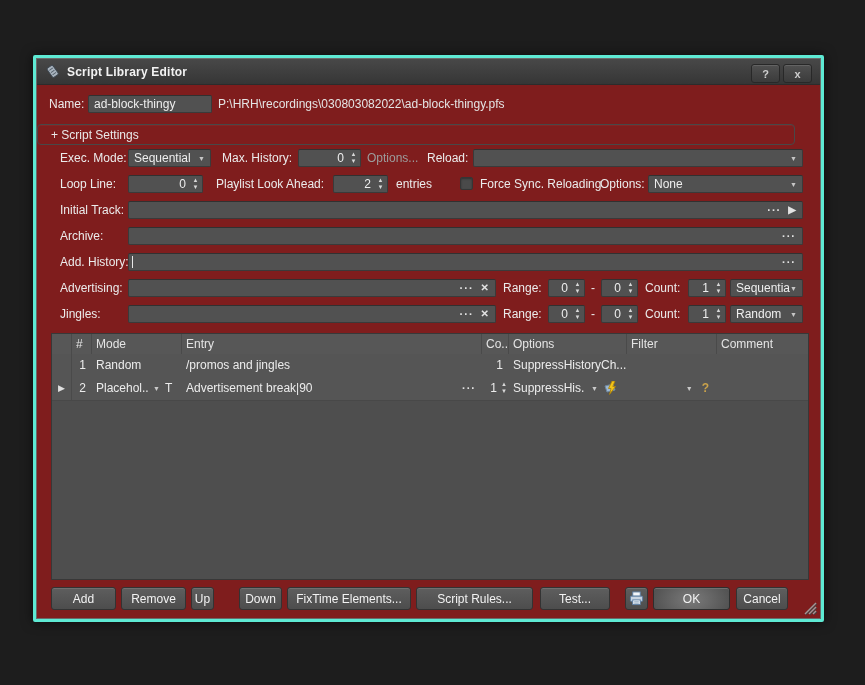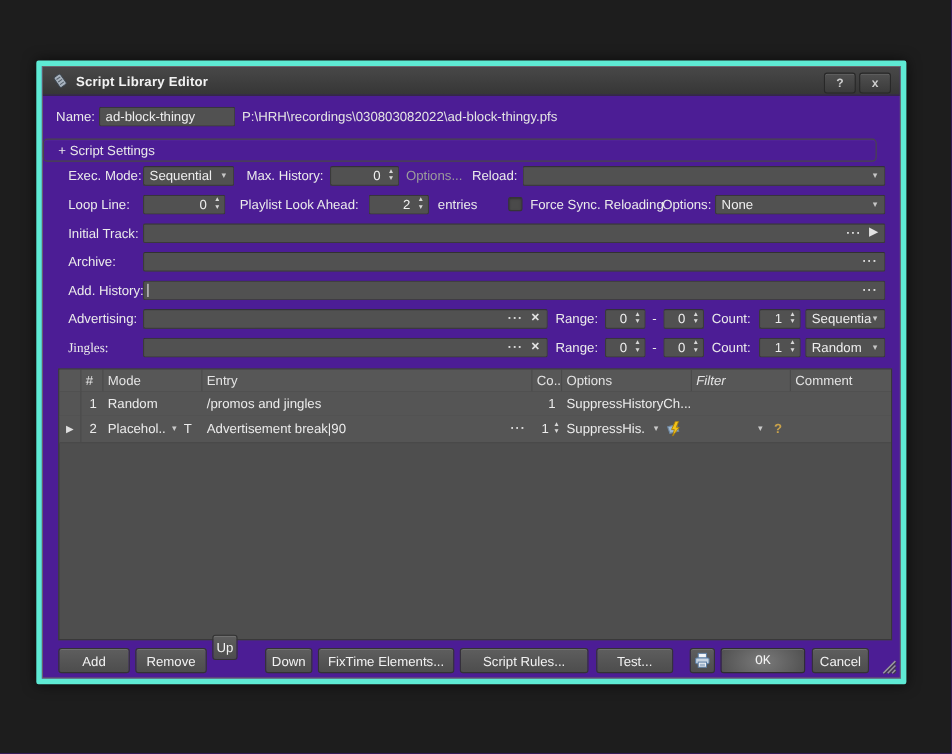--- a/index.html
+++ b/index.html
@@ -5,21 +5,21 @@
   html,body{margin:0;padding:0;}
   body{
     width:865px;height:685px;position:relative;overflow:hidden;
     background:#1d1d1d;
     font-family:"Liberation Sans", sans-serif;
     font-size:12px;color:#e9e9e9;
     -webkit-font-smoothing:antialiased;
   }
   .dlg{
     position:absolute;left:33px;top:55px;width:791px;height:567px;
-    background:#4c1d95;border:5px solid #5eead4;border-radius:2px;
+    background:#7f1d1d;border:3px solid #5eead4;border-radius:2px;
     box-shadow:inset 0 0 0 1px #6a6a6a, 0 0 12px rgba(0,0,0,.6);
     box-sizing:border-box;
   }
   
   .tb{
     position:absolute;left:1px;right:1px;top:1px;height:26px;
     background:linear-gradient(#484848,#363636);
     border-bottom:1px solid #2c2c2c;
     display:flex;align-items:center;padding:0 8px;gap:7px;box-sizing:border-box;
   }
@@ -87,21 +87,20 @@
     background:linear-gradient(#5e5e5e,#4d4d4d);
     border:1px solid #333333;border-radius:3px;
     box-shadow:inset 0 1px 0 #707070;
     color:#f2f2f2;font-size:12px;
     display:flex;align-items:center;justify-content:center;cursor:default;
     white-space:nowrap;
   }
   .btn.default{
     background:radial-gradient(ellipse 70% 160% at 50% 55%, #7a7a7a, #4d4d4d 85%);
     border-color:#2e2e2e;
-    font-family:Liberation Mono, monospace;
   }
   .icon-btn{padding:0;}
   .grip{position:absolute;right:4px;bottom:4px;width:16px;height:14px;}
 </style>
 </head>
 <body>
 
 <div class="dlg">
 
   <div class="tb">
@@ -225,21 +224,21 @@
     <span class="updn">
       <span>▲</span>
       <span>▼</span>
     </span>
   </div>
   <div class="fld combo" style="left:694px;top:221px;width:73px;">
     <span>Sequentia</span>
     <span class="arr">▼</span>
   </div>
 
-  <span class="lbl" style="left:24px;top:247px;font-family:Liberation Serif, serif;">Jingles:</span>
+  <span class="lbl" style="left:24px;top:247px;">Jingles:</span>
   <div class="fld" style="left:92px;top:247px;width:368px;">
     <span class="inner-r" style="right:6px;">
       <span class="glyph ell">···</span>
       <span class="glyph" style="font-size:10px;">✕</span>
     </span>
   </div>
   <span class="lbl" style="left:467px;top:247px;">Range:</span>
   <div class="fld spin" style="left:512px;top:247px;width:37px;">
     <span class="num">0</span>
     <span class="updn">
@@ -269,21 +268,21 @@
   </div>
 
   <div class="grid">
     <div class="ghead">
       <div class="hcell" style="left:0;width:20px;"></div>
       <div class="hcell" style="left:20px;width:20px;">#</div>
       <div class="hcell" style="left:40px;width:90px;">Mode</div>
       <div class="hcell" style="left:130px;width:300px;">Entry</div>
       <div class="hcell" style="left:430px;width:27px;">Co...</div>
       <div class="hcell" style="left:457px;width:118px;">Options</div>
-      <div class="hcell" style="left:575px;width:90px;font-style:italic;">Filter</div>
+      <div class="hcell" style="left:575px;width:90px;">Filter</div>
       <div class="hcell" style="left:665px;width:91px;border-right:none;">Comment</div>
     </div>
 
     <div class="grow" style="top:20px;height:22px;">
       <div class="gcell" style="left:0;width:20px;border-right:1px solid #4a4a4a;"></div>
       <div class="gcell rt" style="left:20px;width:20px;">1</div>
       <div class="gcell" style="left:40px;width:90px;">Random</div>
       <div class="gcell" style="left:130px;width:300px;">/promos and jingles</div>
       <div class="gcell rt" style="left:430px;width:27px;">1</div>
       <div class="gcell" style="left:457px;width:118px;">SuppressHistoryCh...</div>
@@ -325,21 +324,21 @@
       <div class="gcell" style="left:575px;width:90px;justify-content:flex-end;gap:9px;padding-right:8px;">
         <span class="mini-arr">▼</span>
         <span class="qmark">?</span>
       </div>
       <div class="gcell" style="left:665px;width:91px;"></div>
     </div>
   </div>
 
   <div class="btn" style="left:15px;top:529px;width:65px;">Add</div>
   <div class="btn" style="left:85px;top:529px;width:65px;">Remove</div>
-  <div class="btn" style="left:155px;top:517px;width:23px;">Up</div>
+  <div class="btn" style="left:155px;top:529px;width:23px;">Up</div>
   <div class="btn" style="left:203px;top:529px;width:43px;">Down</div>
   <div class="btn" style="left:251px;top:529px;width:124px;">FixTime Elements...</div>
   <div class="btn" style="left:380px;top:529px;width:117px;">Script Rules...</div>
   <div class="btn" style="left:504px;top:529px;width:70px;">Test...</div>
   <div class="btn icon-btn" style="left:589px;top:529px;width:23px;">
     <span style="display:flex;">
       <svg width="15" height="15" viewBox="0 0 16 16">
         <rect x="4" y="1" width="8" height="4.5" fill="#f2f5f9" stroke="#5b7da3" stroke-width="1"></rect>
         <rect x="1.5" y="5.5" width="13" height="5.5" rx="1" fill="#c7d4e2" stroke="#5b7da3" stroke-width="1"></rect>
         <rect x="4" y="9.5" width="8" height="5" fill="#f2f5f9" stroke="#5b7da3" stroke-width="1"></rect>

